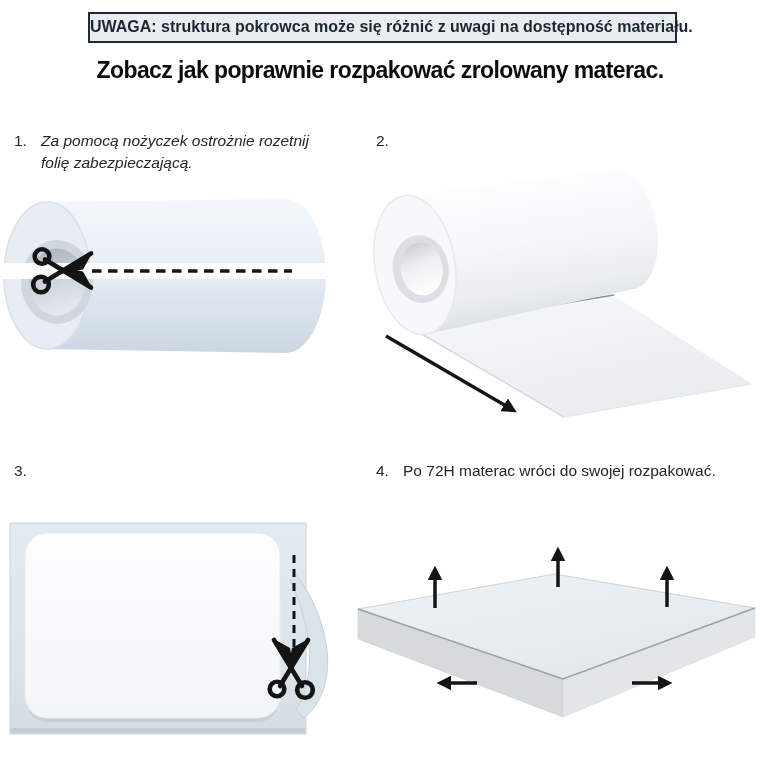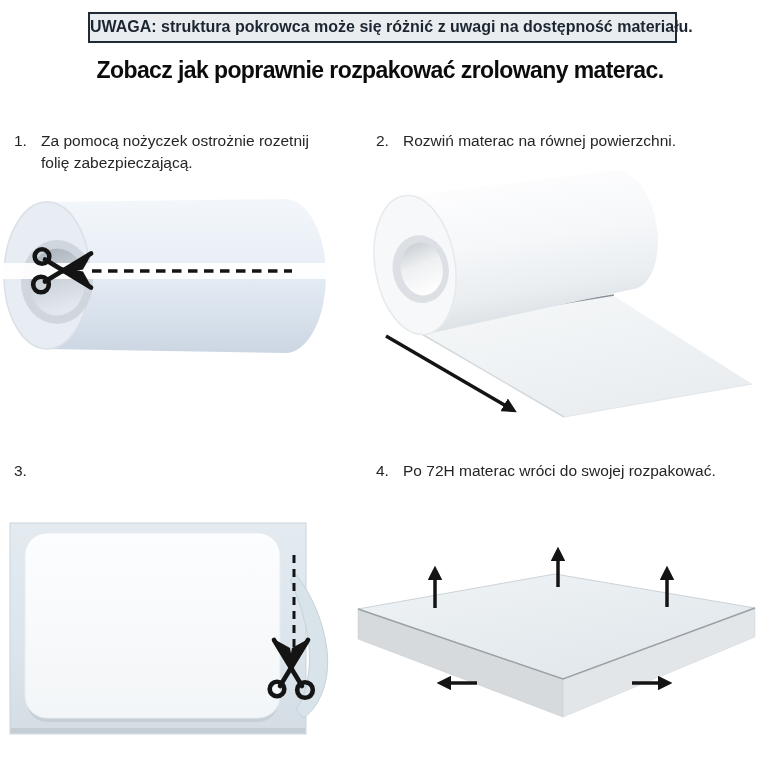--- a/index.html
+++ b/index.html
@@ -7,21 +7,21 @@
        font-family:"Liberation Sans","DejaVu Sans",sans-serif;color:#262626;}
   .banner{position:absolute;left:88px;top:12px;width:589px;height:31px;box-sizing:border-box;
           border:2px solid var(--banner_border,#202b36);background:var(--banner_bg,#e9edf0);
           color:var(--banner_text,#1c2630);font-weight:bold;font-size:16px;line-height:26px;
           text-align:left;white-space:nowrap;}
   .title{position:absolute;left:0;right:0;top:57px;text-align:center;white-space:nowrap;
          font-weight:bold;font-size:23px;letter-spacing:-0.6px;color:var(--title_text,#0c0c0c);}
   .step{position:absolute;display:flex;font-size:15.5px;line-height:22px;color:var(--step_text,#262626);}
   .step .num{width:27px;flex:0 0 27px;}
   .step-1{left:14px;top:130px;width:330px;}
-  .step-1 .txt{width:296px;}
+  .step-1 .txt{width:296px;font-style:italic;}
   .step-2{left:376px;top:130px;width:380px;}
   .step-3{left:14px;top:460px;width:330px;}
   .step-4{left:376px;top:460px;width:380px;}
   .fig{position:absolute;}
   .fig-1{left:0;top:185px;}
   .fig-2{left:358px;top:165px;}
   .fig-3{left:0;top:505px;}
   .fig-4{left:355px;top:518px;}
 </style>
 </head>
@@ -30,21 +30,20 @@
 <div class="banner">UWAGA: struktura pokrowca może się różnić z uwagi na dostępność materiału.</div>
 
 <div class="title">Zobacz jak poprawnie rozpakować zrolowany materac.</div>
 
 <div class="step step-1">
   <div class="num">1.</div>
   <div class="txt">Za pomocą nożyczek ostrożnie rozetnij folię zabezpieczającą.</div>
 </div>
 <div class="step step-2">
   <div class="num">2.</div>
-  <div class="txt">Rozwiń materac na równej powierzchni.</div>
 </div>
 <div class="step step-3">
   <div class="num">3.</div>
 </div>
 <div class="step step-4">
   <div class="num">4.</div>
   <div class="txt">Po 72H materac wróci do swojej rozpakować.</div>
 </div>
 
 <div class="fig fig-1">

